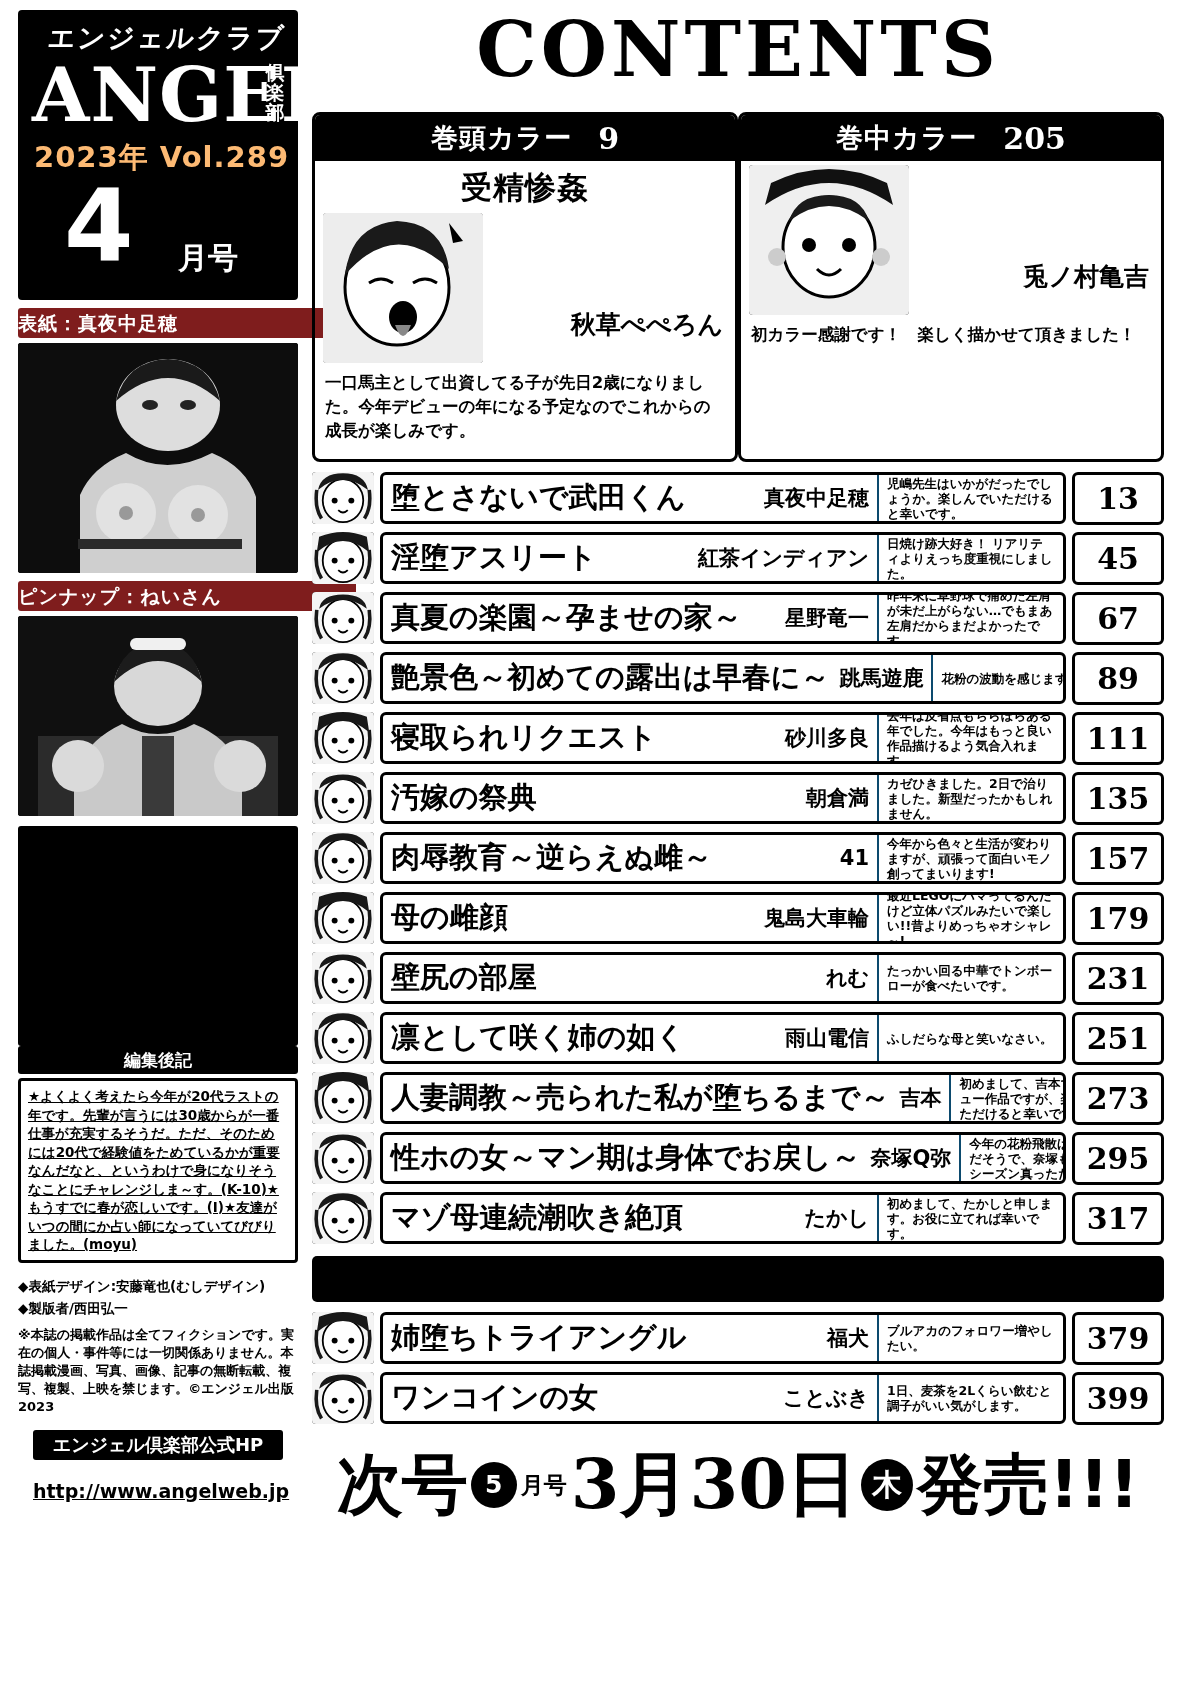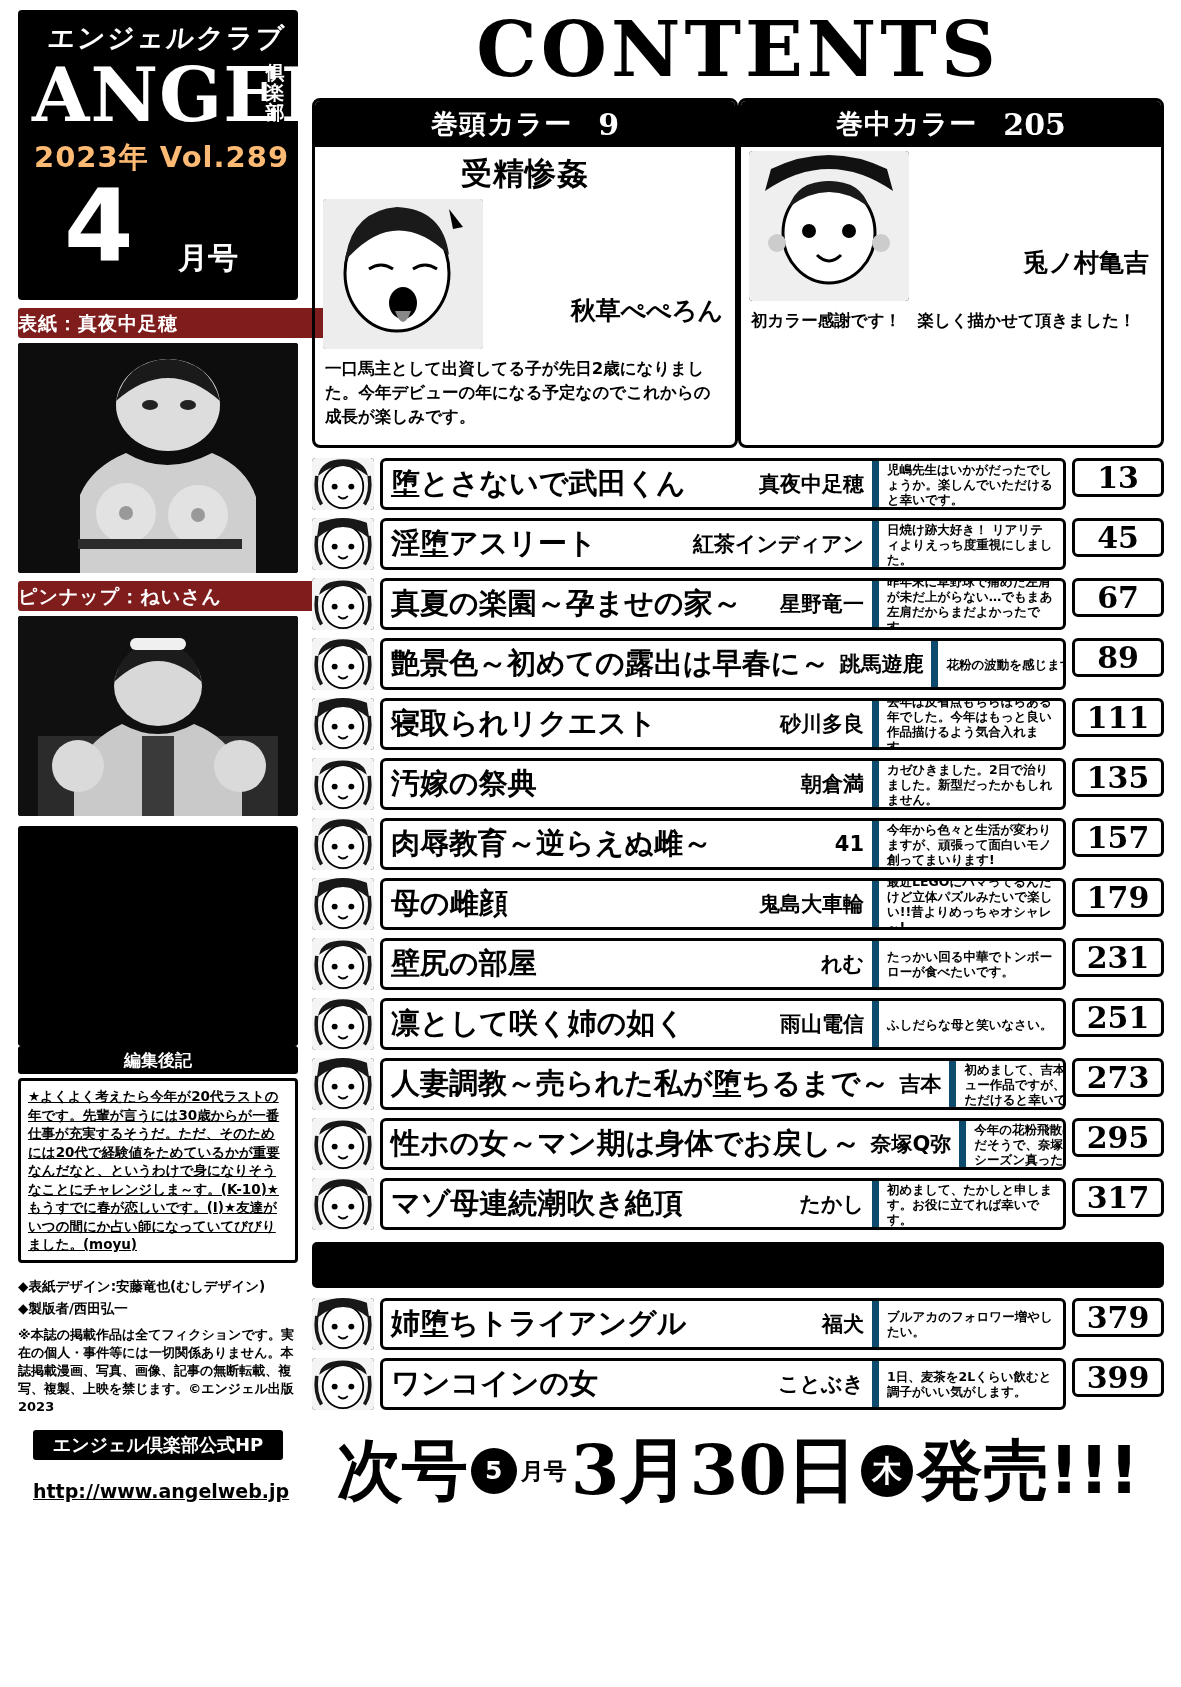--- a/index.html
+++ b/index.html
@@ -36,40 +36,40 @@
 
   .hp-box{width:250px;margin:14px auto 0;text-align:center;}
   .hp-title{background:#000;color:#fff;font-size:18px;font-weight:bold;border-radius:3px;padding:3px 0;}
   .hp-url{font-size:19px;font-weight:bold;margin-top:20px;text-decoration:underline;}
 
   
   .right{position:absolute;left:312px;top:10px;width:852px;}
 
   .contents-title{font-family:"DejaVu Serif","Liberation Serif",serif;font-size:76px;font-weight:bold;letter-spacing:4px;text-align:center;line-height:80px;height:86px;}
 
-  .color-row{display:flex;gap:0;margin-top:2px;}
+  .color-row{display:flex;gap:0;margin-top:16px;}
   .color-card{flex:1;border:3px solid #000;border-radius:8px;overflow:hidden;position:relative;height:350px;box-sizing:border-box;}
   .cc-head{background:#000;color:#fff;height:46px;display:flex;align-items:center;justify-content:center;gap:26px;}
   .cc-head .lbl{font-size:27px;font-weight:bold;letter-spacing:1px;}
   .cc-head .pg{font-size:30px;font-weight:bold;font-family:"DejaVu Serif","Liberation Serif",serif;}
   .cc-title{text-align:center;font-size:31px;font-weight:bold;margin-top:6px;letter-spacing:1px;}
   .cc-mid{display:flex;align-items:flex-end;padding:4px 8px 0;}
   .cc-thumb{width:160px;height:150px;background:#000;border-radius:4px;overflow:hidden;position:relative;}
   .cc-author{flex:1;text-align:right;font-size:25px;font-weight:bold;padding-bottom:22px;padding-right:4px;}
   .cc-comment{font-size:16.5px;line-height:24px;font-weight:bold;padding:8px 10px 0;}
 
   
   .toc{margin-top:10px;}
   .toc-row{display:flex;height:56px;margin-bottom:4px;}
   .toc-icon{width:62px;height:52px;background:#000;border-radius:4px;margin-right:6px;overflow:hidden;position:relative;flex:none;}
   .toc-main{flex:1;display:flex;align-items:center;border:3px solid #000;border-radius:6px;height:52px;box-sizing:border-box;padding:0 8px;overflow:hidden;}
   .toc-title{font-size:29px;font-weight:bold;letter-spacing:0px;white-space:nowrap;}
   .toc-author{font-size:21px;font-weight:bold;margin-left:auto;padding-left:10px;white-space:nowrap;}
-  .toc-note{width:168px;flex:none;font-size:12.5px;line-height:15px;font-weight:bold;padding-left:8px;border-left:7px solid #0c4a6e;margin-left:8px;height:46px;display:flex;align-items:center;overflow:hidden;}
-  .toc-page{width:92px;flex:none;margin-left:6px;border:3px solid #000;border-radius:6px;height:39px;box-sizing:border-box;display:flex;align-items:center;justify-content:center;font-size:30px;font-weight:bold;font-family:"DejaVu Serif","Liberation Serif",serif;}
+  .toc-note{width:168px;flex:none;font-size:12.5px;line-height:15px;font-weight:bold;padding-left:8px;border-left:2px solid #0c4a6e;margin-left:8px;height:46px;display:flex;align-items:center;overflow:hidden;}
+  .toc-page{width:92px;flex:none;margin-left:6px;border:3px solid #000;border-radius:6px;height:53px;box-sizing:border-box;display:flex;align-items:center;justify-content:center;font-size:30px;font-weight:bold;font-family:"DejaVu Serif","Liberation Serif",serif;}
 
   .black-bar{height:46px;background:#000;border-radius:5px;margin:8px 0 8px;}
 
   
   .next{display:flex;align-items:center;justify-content:center;margin-top:10px;gap:4px;}
   .next .big{font-size:66px;font-weight:bold;letter-spacing:-1px;}
   .next .circle{width:46px;height:46px;border-radius:50%;background:#000;color:#fff;font-size:25px;font-weight:bold;display:flex;align-items:center;justify-content:center;flex-direction:column;line-height:22px;}
   .next .stack{font-size:23px;font-weight:bold;line-height:23px;text-align:center;}
   .next .date{font-size:70px;font-weight:bold;font-family:"DejaVu Serif","Liberation Serif",serif;}
   .next .day{width:52px;height:52px;border-radius:50%;background:#000;color:#fff;font-size:30px;font-weight:bold;display:flex;align-items:center;justify-content:center;}

